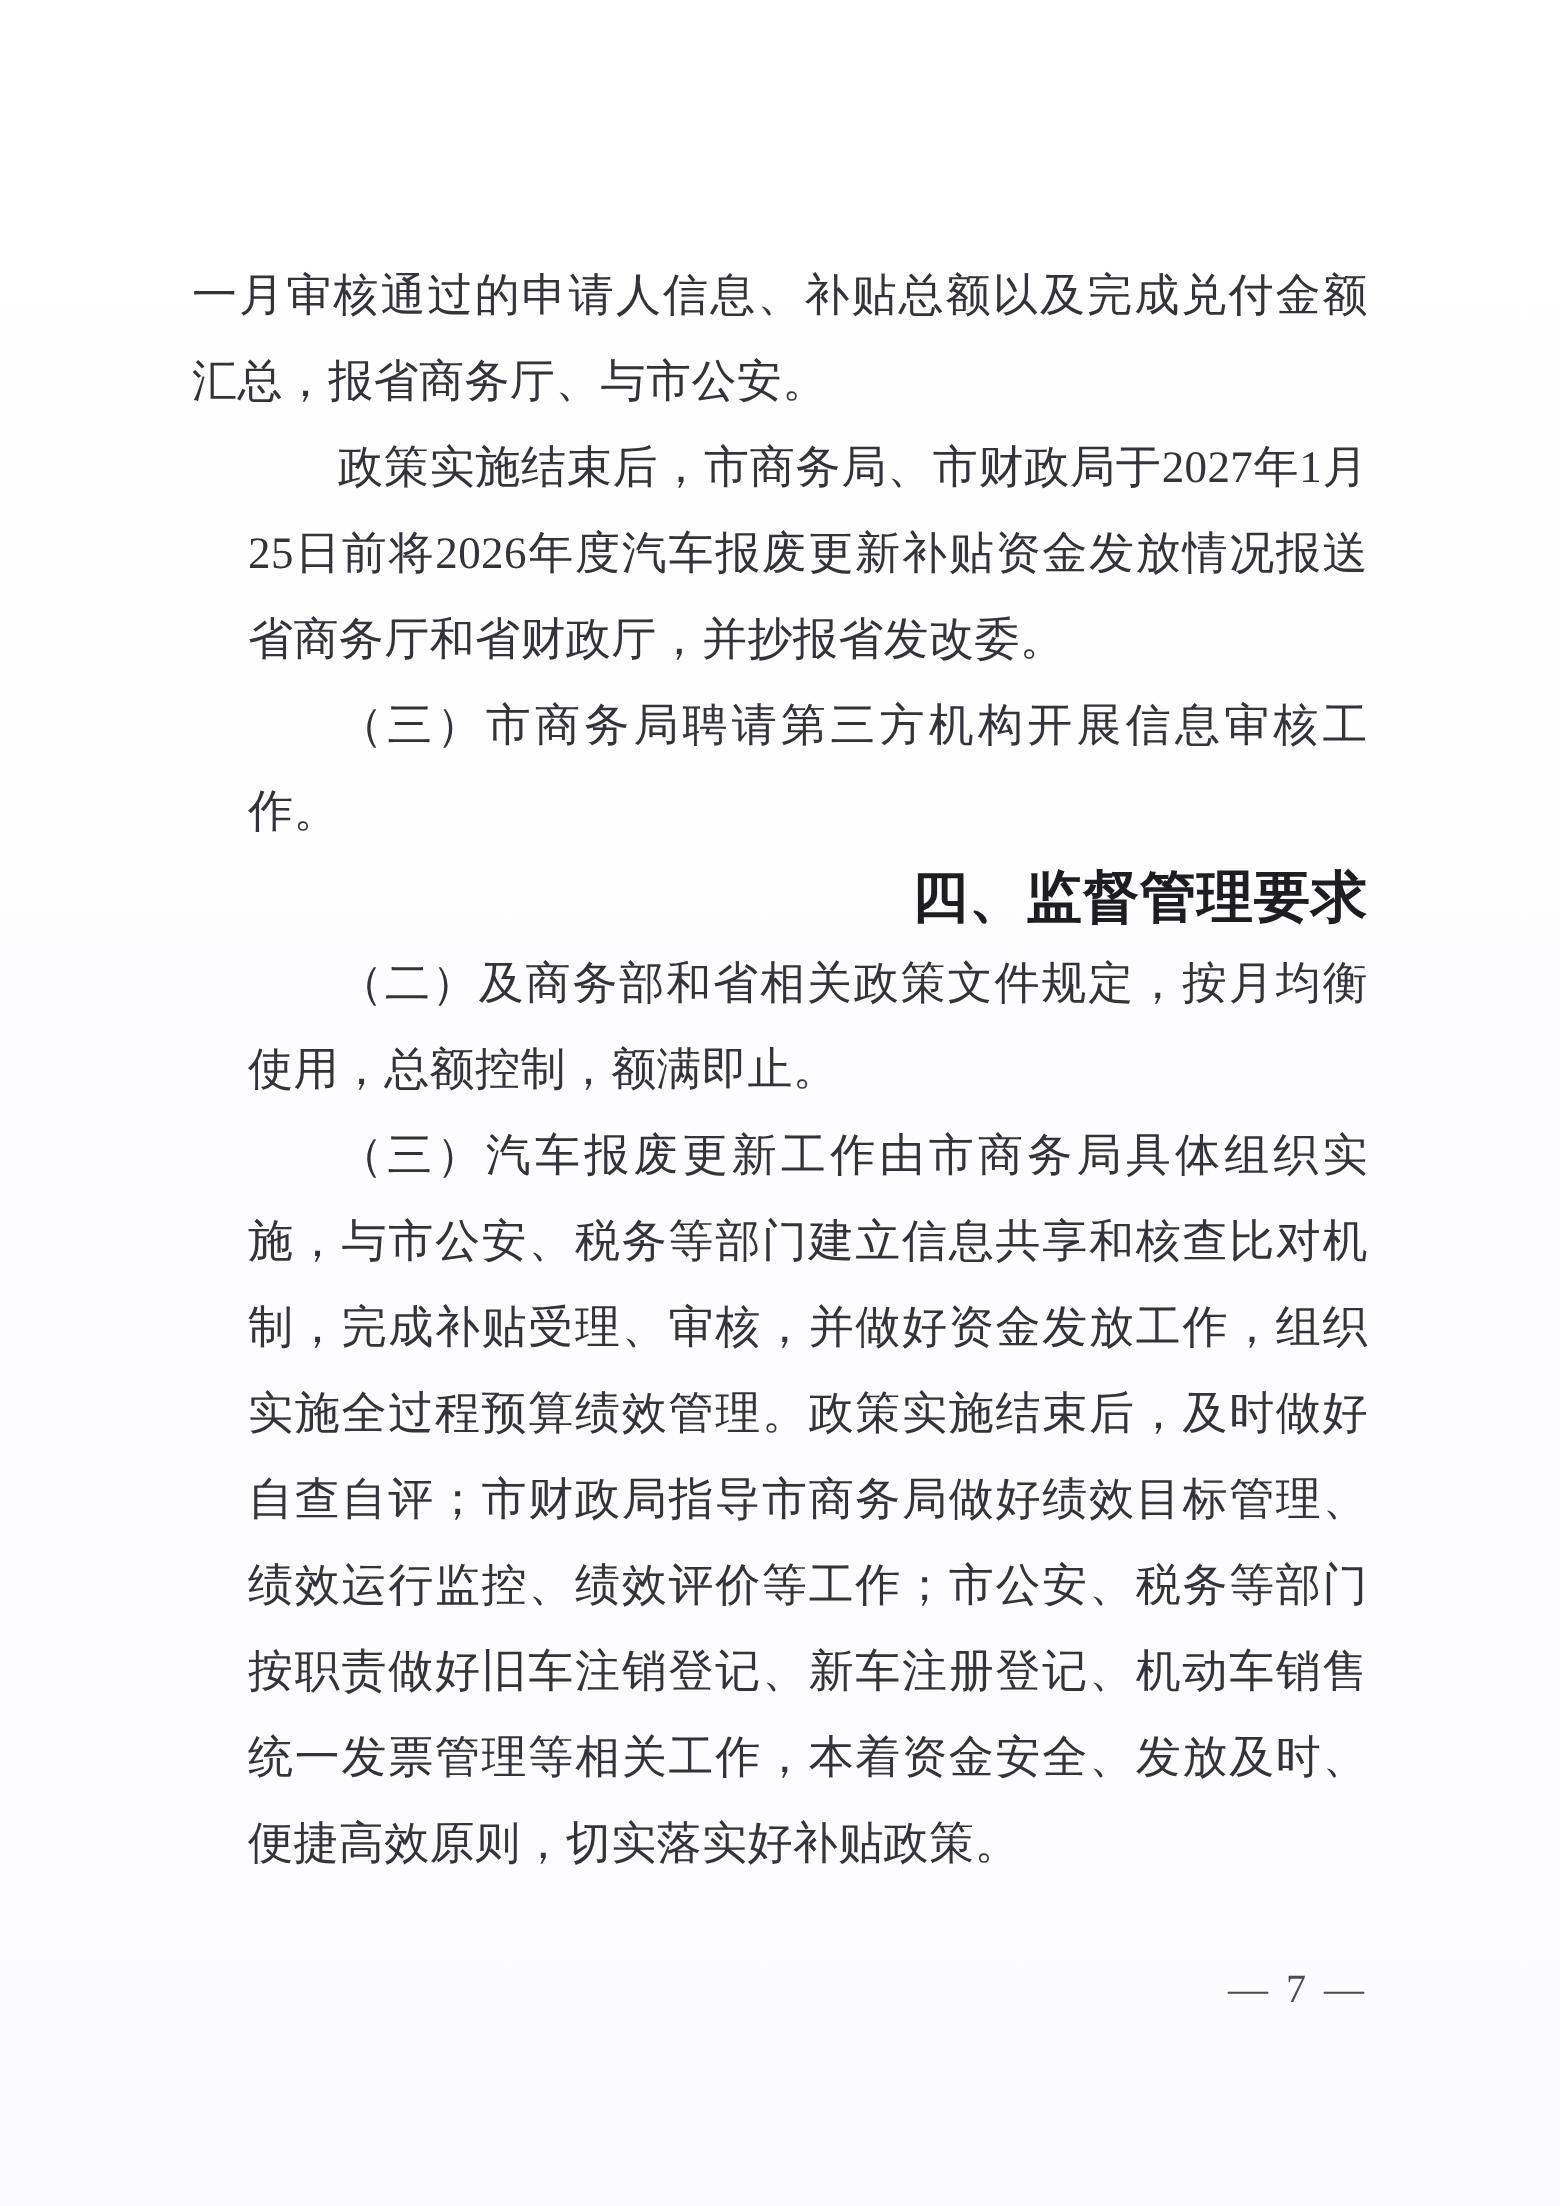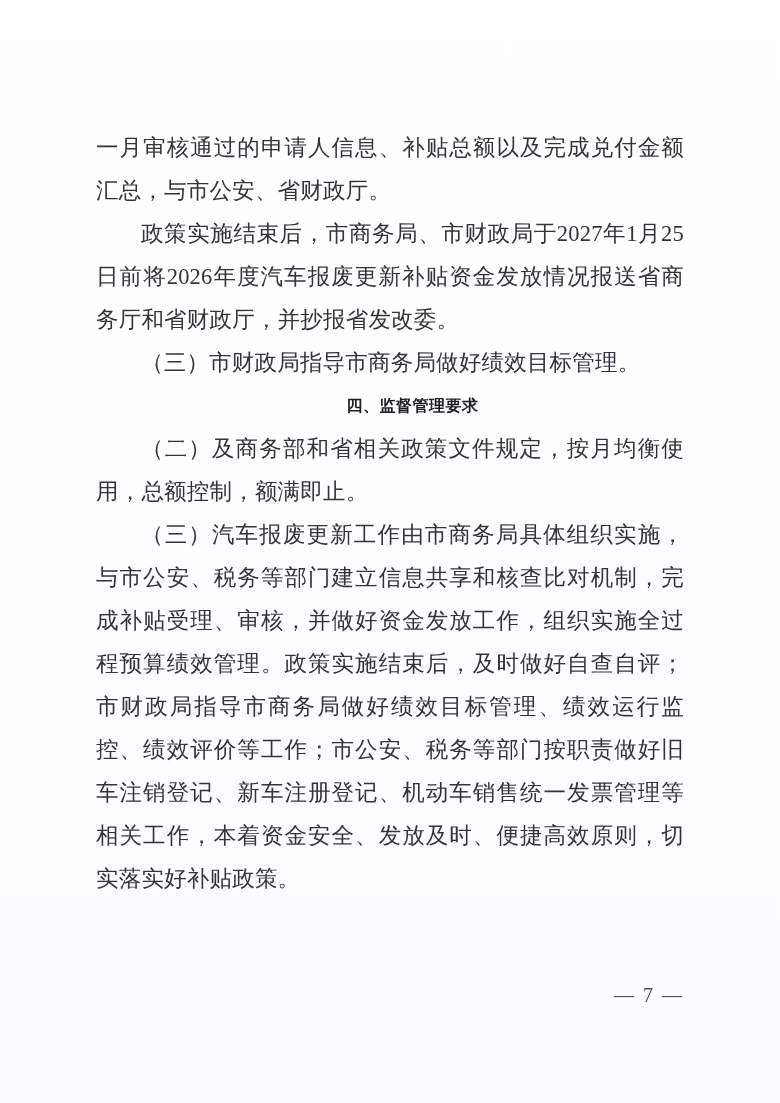--- a/index.html
+++ b/index.html
@@ -39,33 +39,34 @@
     color: #33333b;
     text-align: justify;
     text-align-last: left;
     text-justify: inter-character;
     letter-spacing: 0.2px;
     margin: 0;
     font-weight: 400;
   }
   .para.indent {
     text-indent: 45px;
+    margin-left: 28px;
   }
 
   
   .heading {
     font-family: "Liberation Sans", "DejaVu Sans", sans-serif;
-    font-size: 16px;
+    font-size: 28px;
     line-height: 43px;
     font-weight: 700;
     color: #1d1d22;
     text-indent: 45px;
     letter-spacing: 0.5px;
     margin: 0;
-    text-align: center;
+    text-align: right;
   }
 
   
   .page-number {
     position: absolute;
     left: 96px;
     top: 984px;
     width: 588px;
     text-align: right;
     padding-right: 22px;
@@ -75,25 +76,25 @@
     letter-spacing: 2px;
   }
 </style>
 </head>
 <body>
 
 <div class="paper"></div>
 
 <div class="page-body">
 
-  <p class="para">一月审核通过的申请人信息、补贴总额以及完成兑付金额汇总，与市公安、省财政厅。</p>
+  <p class="para">一月审核通过的申请人信息、补贴总额以及完成兑付金额汇总，报省商务厅、与市公安。</p>
 
   <p class="para indent">政策实施结束后，市商务局、市财政局于2027年1月25日前将2026年度汽车报废更新补贴资金发放情况报送省商务厅和省财政厅，并抄报省发改委。</p>
 
-  <p class="para indent">（三）市财政局指导市商务局做好绩效目标管理。</p>
+  <p class="para indent">（三）市商务局聘请第三方机构开展信息审核工作。</p>
 
   <h2 class="heading">四、监督管理要求</h2>
 
 
   <p class="para indent">（二）及商务部和省相关政策文件规定，按月均衡使用，总额控制，额满即止。</p>
 
   <p class="para indent">（三）汽车报废更新工作由市商务局具体组织实施，与市公安、税务等部门建立信息共享和核查比对机制，完成补贴受理、审核，并做好资金发放工作，组织实施全过程预算绩效管理。政策实施结束后，及时做好自查自评；市财政局指导市商务局做好绩效目标管理、绩效运行监控、绩效评价等工作；市公安、税务等部门按职责做好旧车注销登记、新车注册登记、机动车销售统一发票管理等相关工作，本着资金安全、发放及时、便捷高效原则，切实落实好补贴政策。</p>
 
 </div>
 

